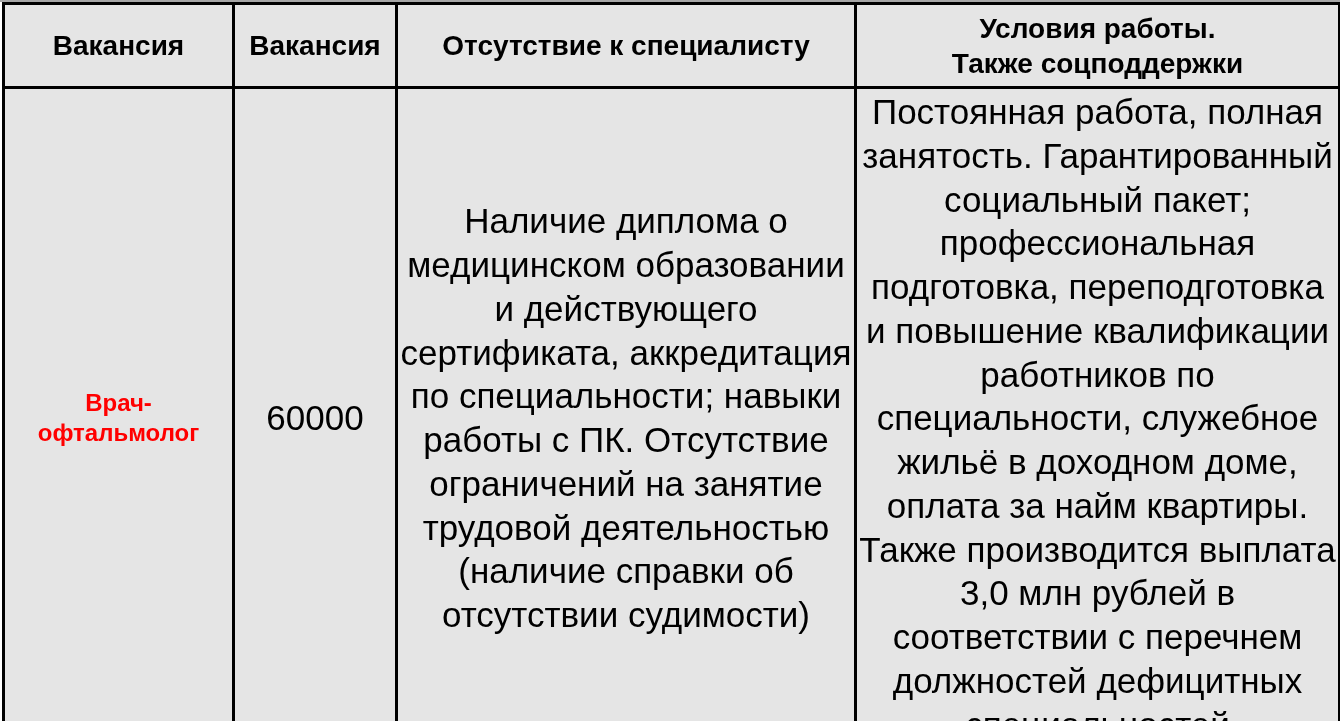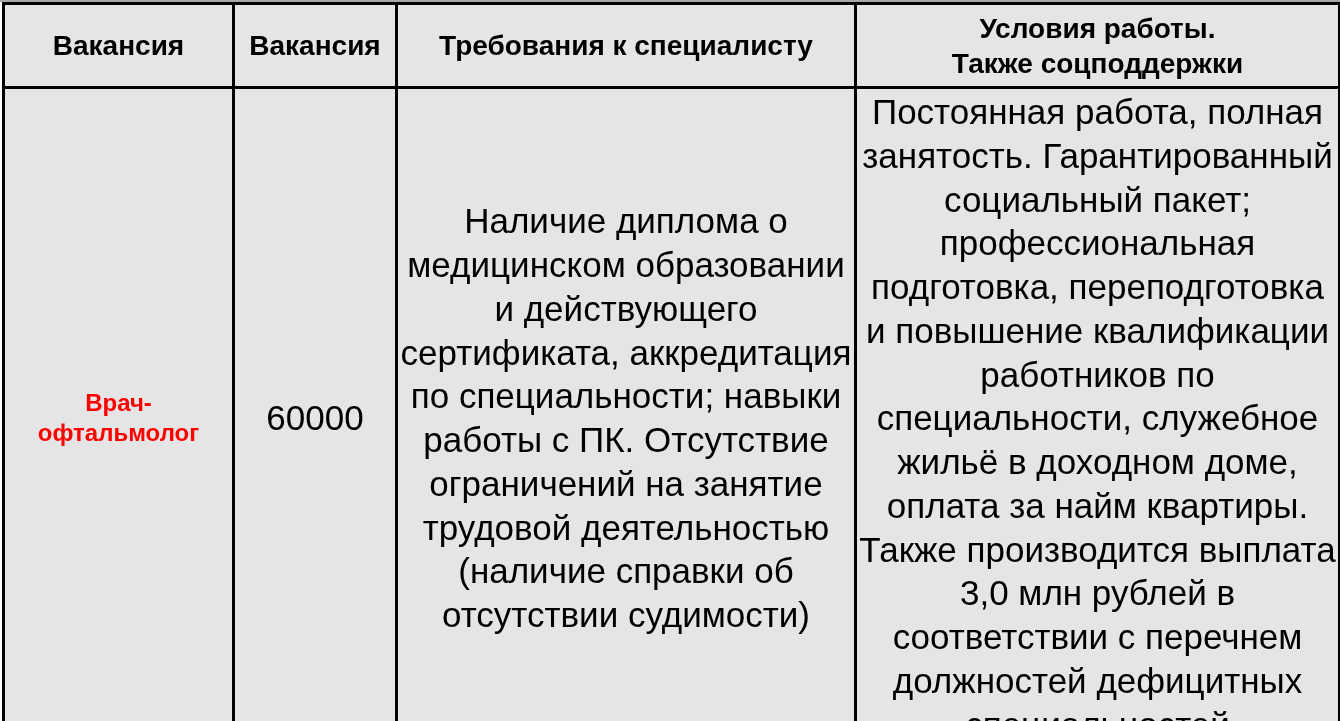--- a/index.html
+++ b/index.html
@@ -72,21 +72,21 @@
     <colgroup>
       <col class="c1">
       <col class="c2">
       <col class="c3">
       <col class="c4">
     </colgroup>
     <thead>
       <tr>
         <th>Вакансия</th>
         <th>Вакансия</th>
-        <th>Требования к специалисту</th>
+        <th>Отсутствие к специалисту</th>
         <th class="prewrap">Условия работы.
 Также соцподдержки</th>
       </tr>
     </thead>
     <tbody>
       <tr>
         <td class="cell-vacancy">Врач-офтальмолог</td>
         <td class="cell-salary">60000</td>
         <td class="cell-requirements">Наличие диплома о медицинском образовании и действующего сертификата, аккредитация по специальности; навыки работы с ПК. Отсутствие ограничений на занятие трудовой деятельностью (наличие справки об отсутствии судимости)</td>
         <td class="cell-conditions">Постоянная работа, полная занятость. Гарантированный социальный пакет; профессиональная подготовка, переподготовка и повышение квалификации работников по специальности, служебное жильё в доходном доме, оплата за найм квартиры. Также производится выплата 3,0 млн рублей в соответствии с перечнем должностей дефицитных специальностей</td>

